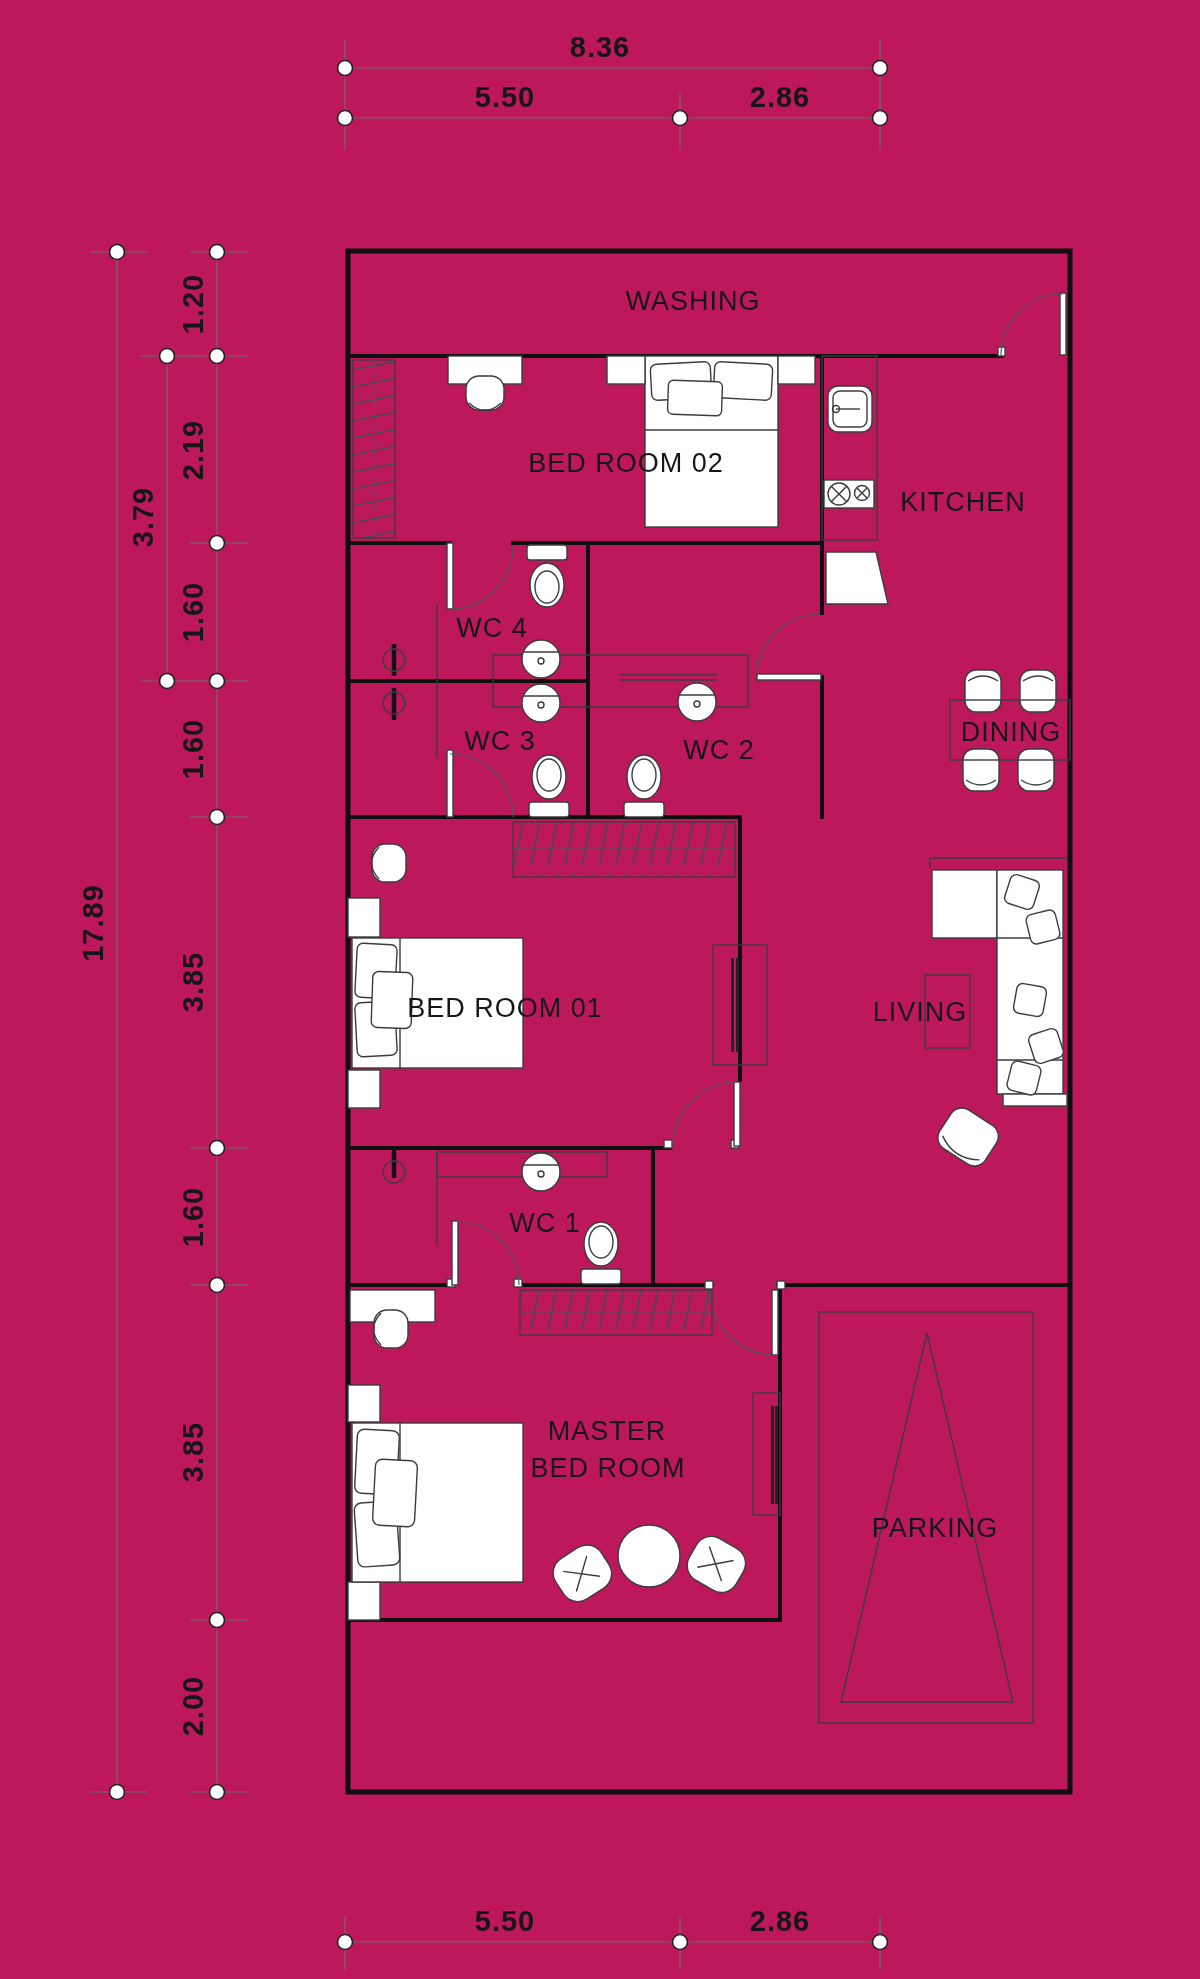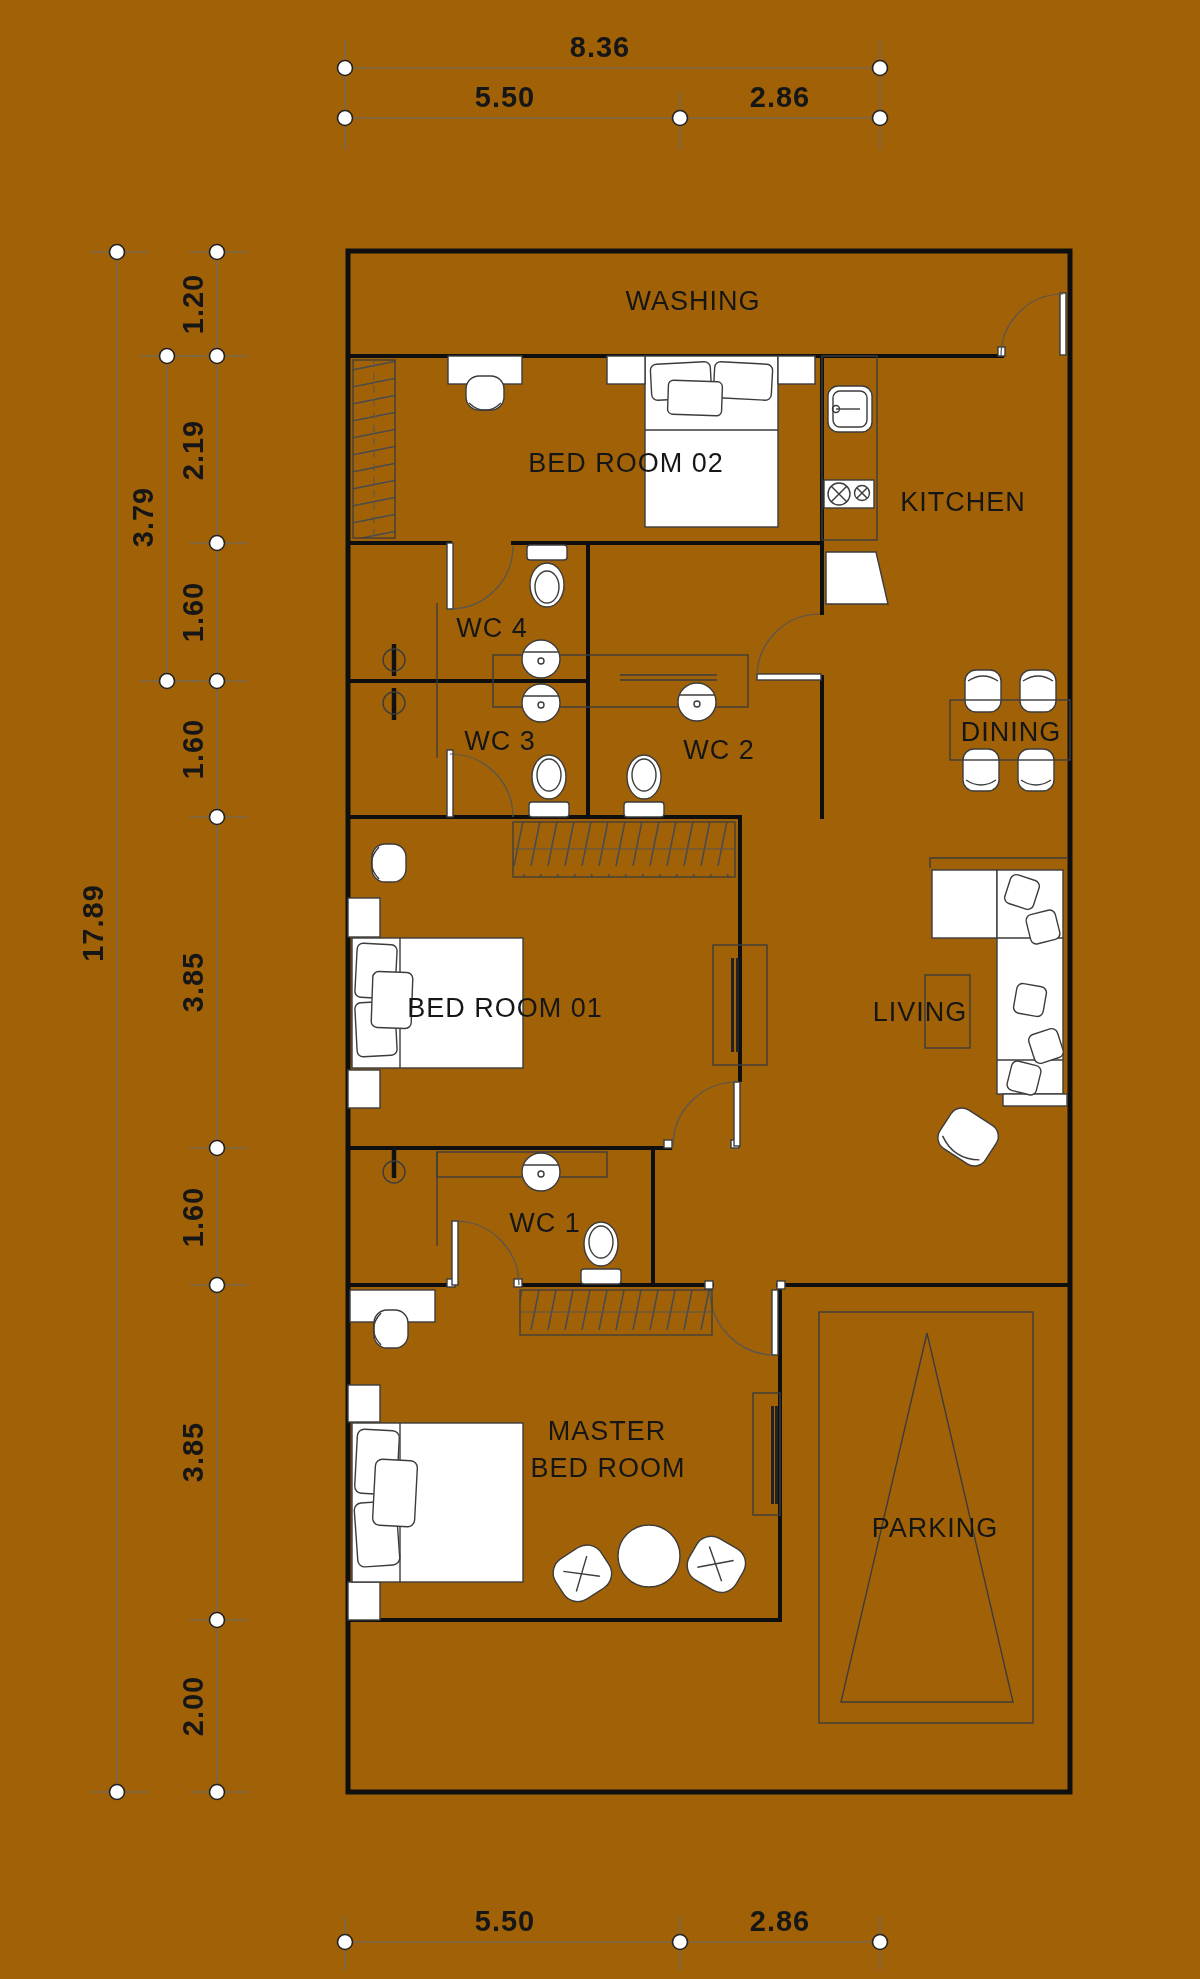--- a/index.html
+++ b/index.html
@@ -1,19 +1,19 @@
 <!DOCTYPE html>
 <html style="--wall: #0f0f0f; --line: #3c3c3c; --dim: #6b6b6b; --text: #161616;"><head>
 <meta charset="utf-8">
 <style>
   :root{
     --wall:#0f0f0f; --line:#3c3c3c; --dim:#6b6b6b; --text:#161616;
   }
   html,body{margin:0;padding:0;background:#ffffff;}
-  .stage{width:1200px;height:1979px;position:relative;background:#a16207;margin:0 auto;}
+  .stage{width:1200px;height:1979px;position:relative;background:#be185d;margin:0 auto;}
   svg{display:block;font-family:"Liberation Sans", sans-serif;}
   .room-label{font-size:27px;fill:var(--text);letter-spacing:1px;}
   .dim-label{font-size:29px;font-weight:bold;fill:var(--text);letter-spacing:1px;}
   text{text-anchor:middle;}
   .w{stroke:var(--wall);stroke-width:5;fill:none;stroke-linecap:square;}
   .wi{stroke:var(--wall);stroke-width:4;fill:none;stroke-linecap:square;}
   .f{stroke:var(--line);stroke-width:1.4;fill:none;}
   .fw{stroke:var(--line);stroke-width:1.4;fill:#fff;}
   .dl{stroke:var(--dim);stroke-width:1.2;fill:none;}
   .dm{stroke:#222;stroke-width:1.6;fill:#fff;}

